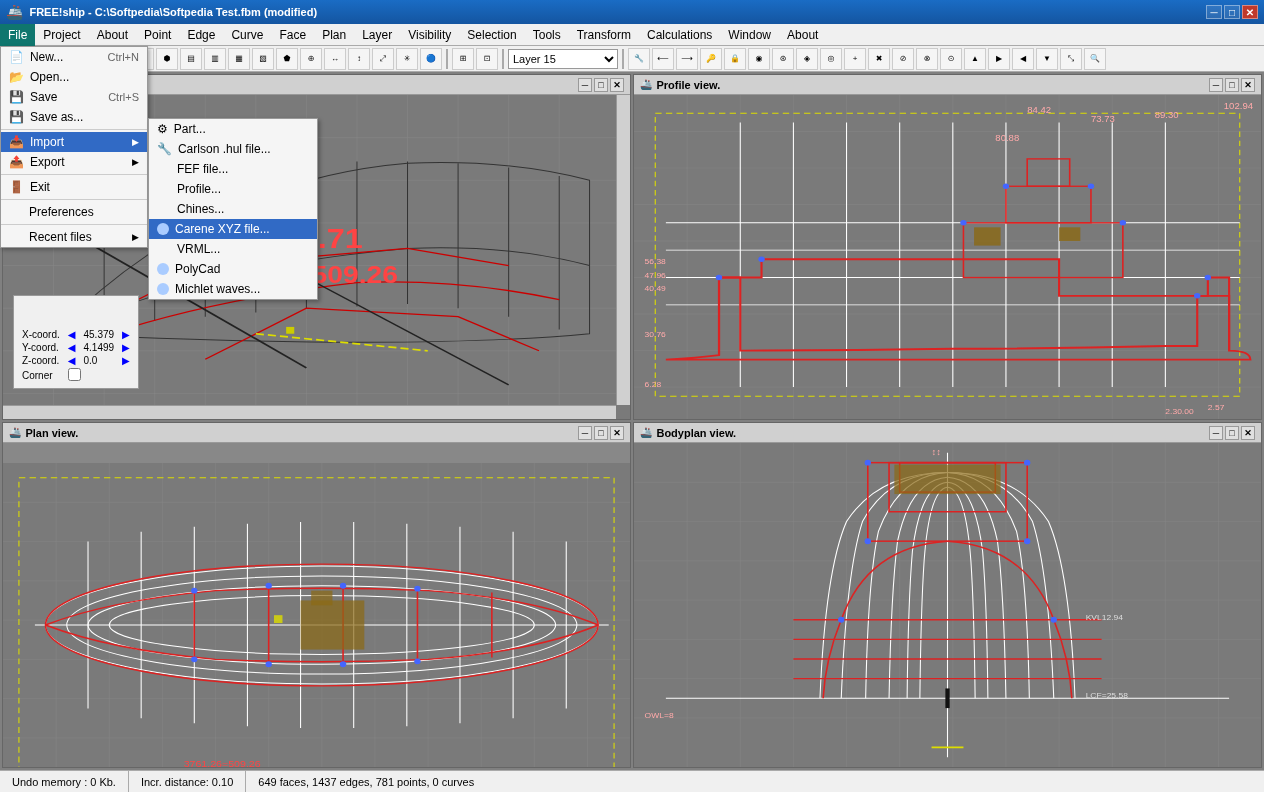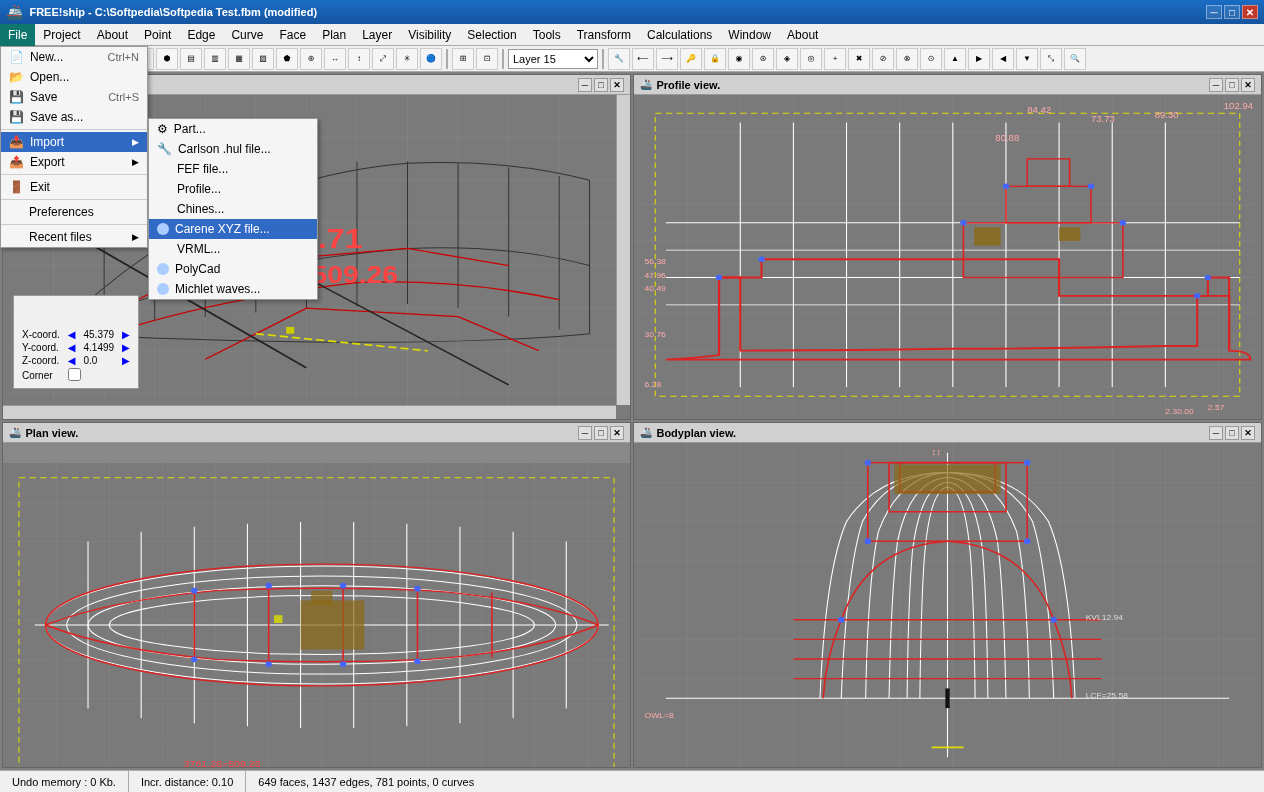--- a/index.html
+++ b/index.html
@@ -172,21 +172,21 @@
   <div class="tb-btn" style="font-size:8px;">⊕</div>
   <div class="tb-btn" style="font-size:8px;">↔</div>
   <div class="tb-btn" style="font-size:8px;">↕</div>
   <div class="tb-btn" style="font-size:8px;">⤢</div>
   <div class="tb-btn" style="font-size:8px;">✳</div>
   <div class="tb-btn" style="font-size:8px;">🔵</div>
   <div class="tb-sep"></div>
   <div class="tb-btn" style="font-size:8px;">⊞</div>
   <div class="tb-btn" style="font-size:8px;">⊡</div>
   <div class="tb-sep"></div>
-  <select class="tb-select" style="width:90px;">
+  <select class="tb-select" style="width:110px;">
     <option>Layer 15</option>
     <option>Layer 1</option>
     <option>Layer 5</option>
     <option>Layer 10</option>
     <option>Layer 20</option>
   </select>
   <div class="tb-sep"></div>
   <div class="tb-btn" style="font-size:8px;">🔧</div>
   <div class="tb-btn" style="font-size:8px;">⟵</div>
   <div class="tb-btn" style="font-size:8px;">⟶</div>

